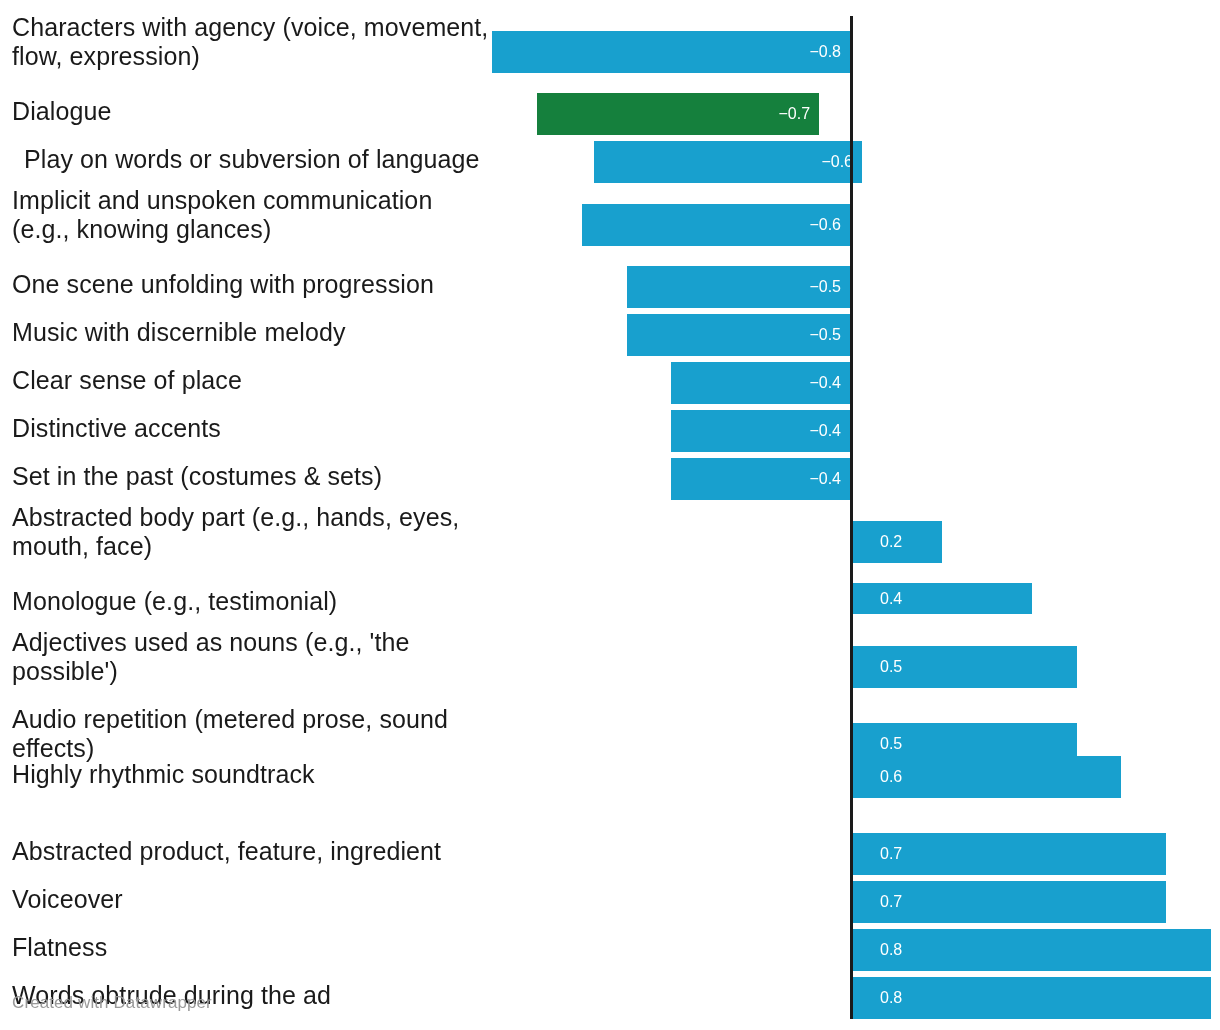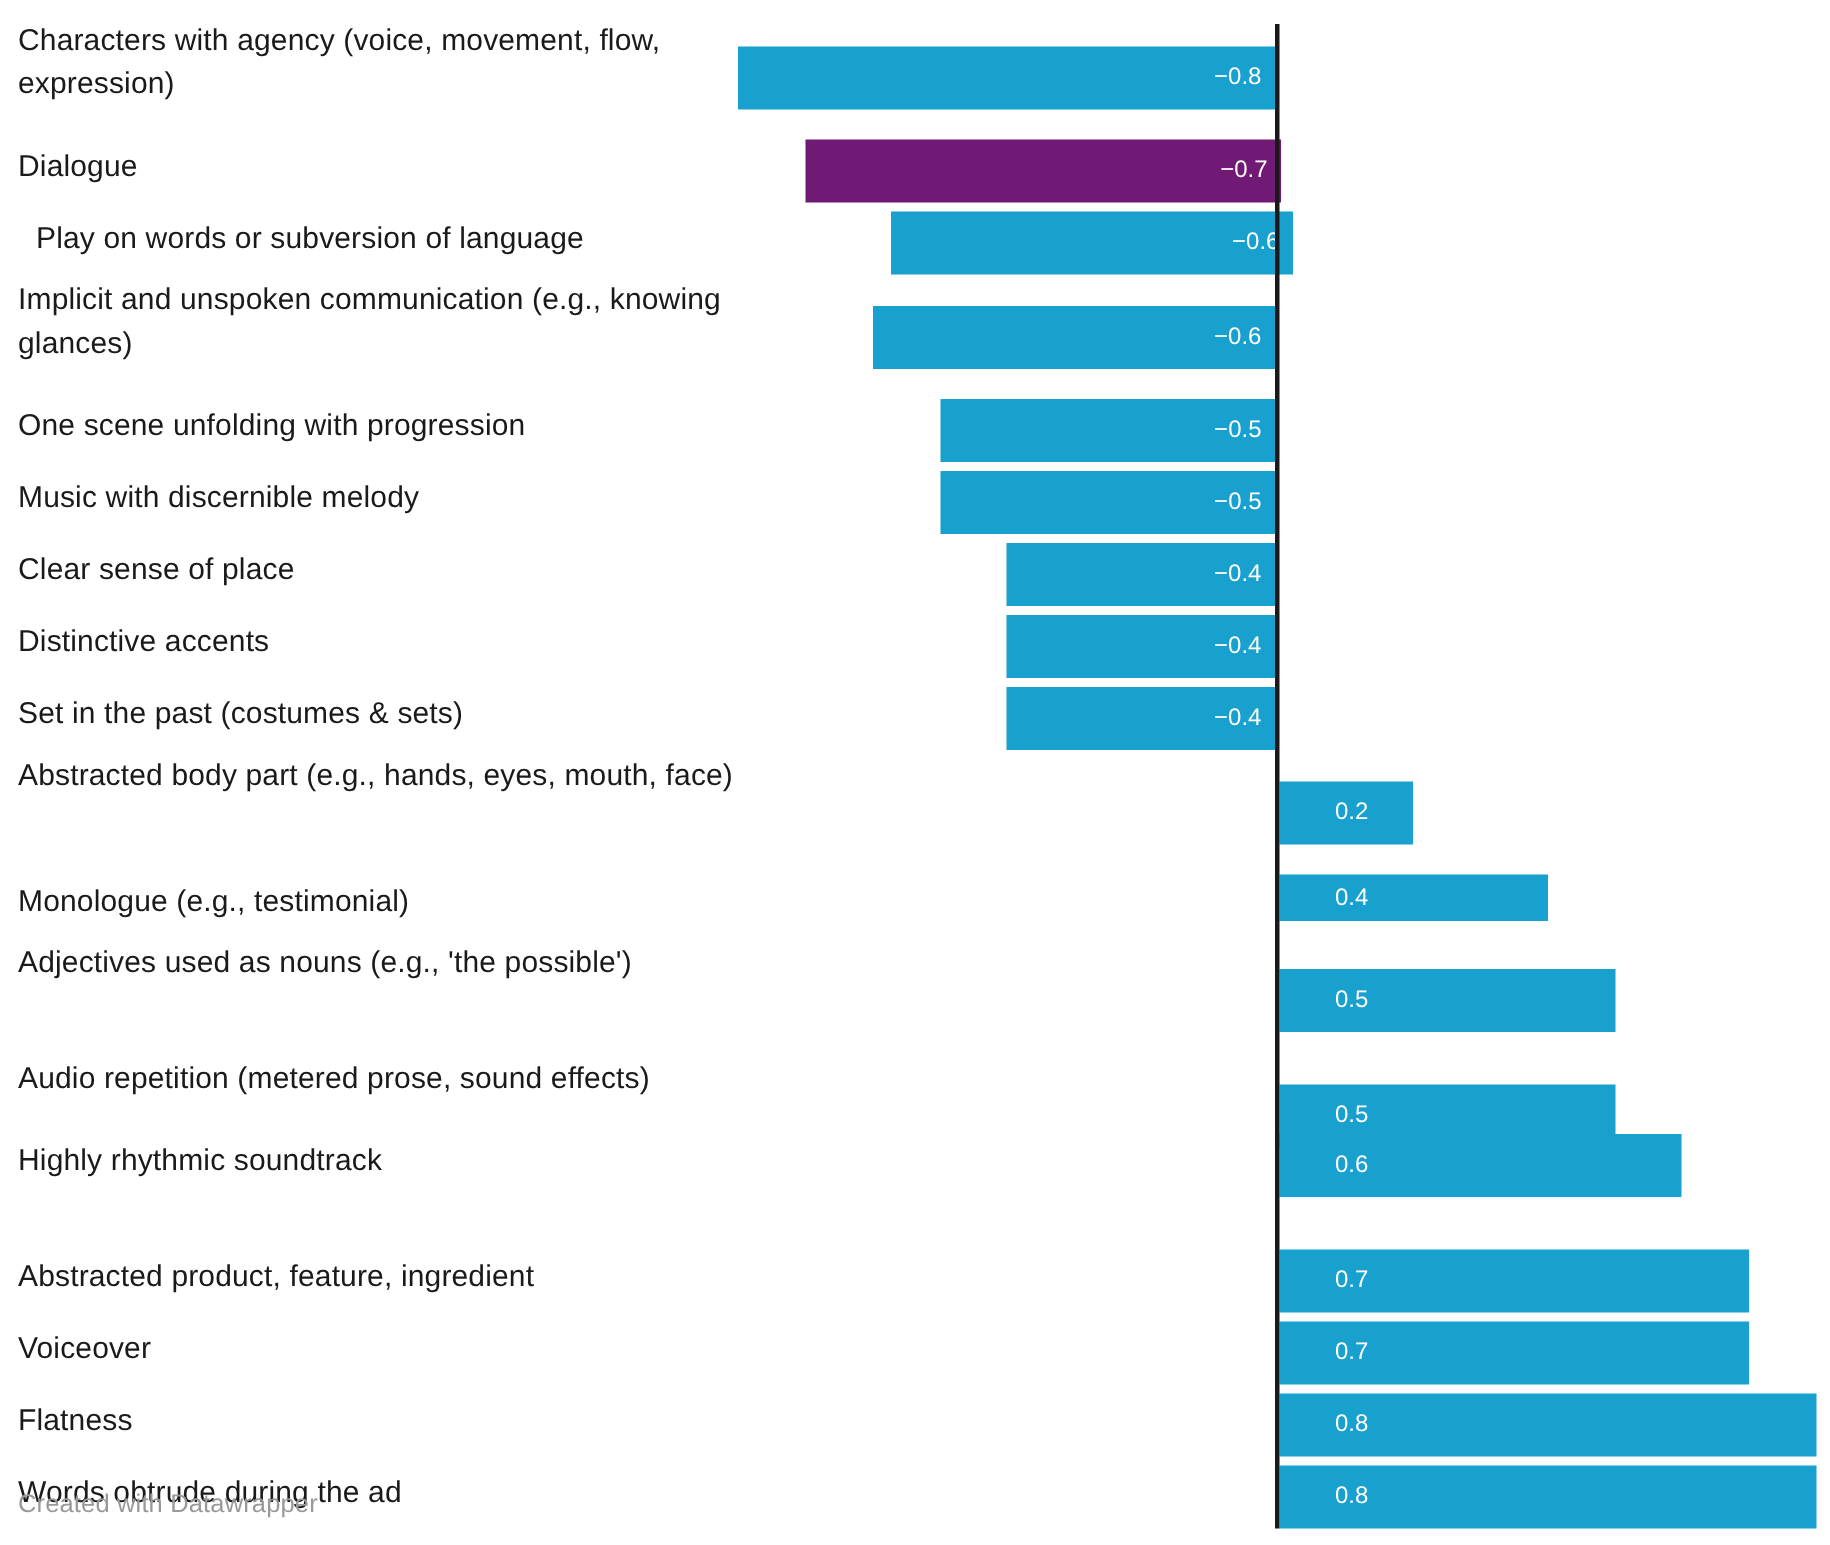--- a/index.html
+++ b/index.html
@@ -31,21 +31,21 @@
   .bar-row {
     position: relative;
     width: 1220px;
   }
 
   .row-label {
     position: absolute;
     left: 12px;
     top: 0;
     width: 480px;
-    font-size: 20px;
+    font-size: 25px;
     line-height: 29px;
     color: #1a1a1a;
     letter-spacing: 0.1px;
   }
 
   .bar-track {
     position: absolute;
     left: 0;
     top: 0;
     width: 1220px;
@@ -69,21 +69,21 @@
   }
 
   .bar-value {
     font-size: 16px;
     line-height: 1;
     color: #ffffff;
     white-space: nowrap;
   }
 
   .bar.neg .bar-value { padding-right: 9px; }
-  .bar.pos .bar-value { padding-left: 3px; margin-left: 34px; }
+  .bar.pos .bar-value { padding-left: 27px; }
 
   
   #zero-axis {
     position: absolute;
     width: 3px;
     background: #1a1a1a;
     z-index: 5;
   }
 
   
@@ -106,21 +106,21 @@
         <div class="row-label" style="top: -3px;">Characters with agency (voice, movement, flow, expression)</div>
         <div class="bar-track">
           <div class="bar neg" style="width: 357.6px; height: 42px; top: 14.5px; background: rgb(24, 160, 206); left: 492.4px;">
             <span class="bar-value">−0.8</span>
           </div>
         </div>
       </div>
       <div class="bar-row" style="position: absolute; left: 0px; top: 93px; height: 42px;">
         <div class="row-label" style="top: 3.5px;">Dialogue</div>
         <div class="bar-track">
-          <div class="bar neg" style="width: 317px; height: 42px; top: 0px; background: #701a75; left: 537.1px;">
+          <div class="bar neg" style="width: 282px; height: 42px; top: 0px; background: #15803d; left: 537.1px;">
             <span class="bar-value">−0.7</span>
           </div>
         </div>
       </div>
       <div class="bar-row" style="position: absolute; left: 12px; top: 141px; height: 42px;">
         <div class="row-label" style="top: 3.5px;">Play on words or subversion of language</div>
         <div class="bar-track">
           <div class="bar neg" style="width: 268.2px; height: 42px; top: 0px; background: rgb(24, 160, 206); left: 581.8px;">
             <span class="bar-value">−0.6</span>
           </div>

